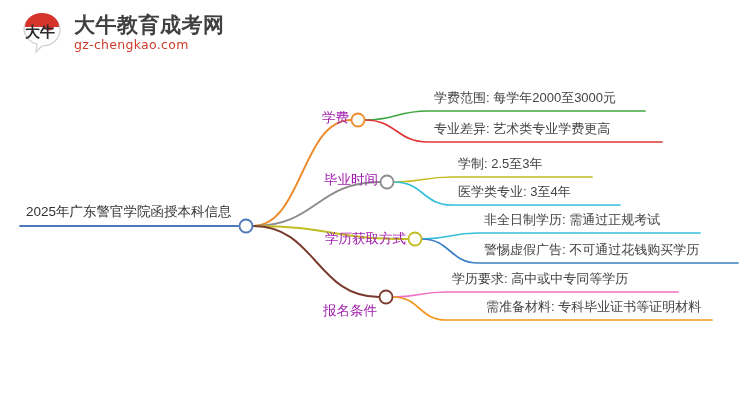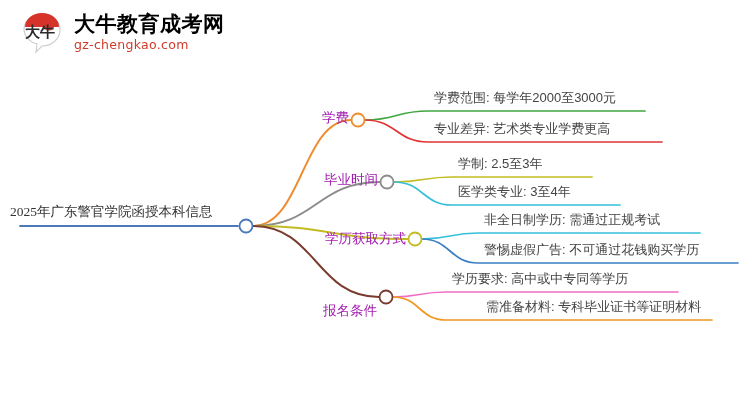--- a/index.html
+++ b/index.html
@@ -9,22 +9,22 @@
     font-family:"Liberation Sans","DejaVu Sans",sans-serif;
     overflow:hidden;
   }
   #page { position:relative; width:750px; height:288px; background:#fff;padding-left:35px; }
 
   
   .logo-block { position:absolute; left:18px; top:10px; display:flex; align-items:center; gap:8px; }
   .logo-mark { position:relative; width:48px; height:46px; flex:none; }
   .logo-text-wrap { display:flex; flex-direction:column; justify-content:center; line-height:1; }
   .logo-title {
-    font-size:21px; font-weight:bold; color:#000000;
-    letter-spacing:0.5px; white-space:nowrap;font-family:Liberation Serif, serif;
+    font-size:21px; font-weight:bold; color:#404040;
+    letter-spacing:0.5px; white-space:nowrap;
   }
   .logo-sub {
     font-size:12.5px; font-weight:normal; color:#cf3a2a;
     letter-spacing:0.3px; margin-top:4px; white-space:nowrap;
     font-family:"DejaVu Sans",sans-serif;
   }
 
   
   #map-svg { position:absolute; left:0; top:0; width:750px; height:410px; }
 
@@ -76,21 +76,21 @@
     <g id="nodes">
         <circle cx="246" cy="226" r="6.5" fill="#ffffff" stroke="#4a78b8" stroke-width="1.8"></circle>
         <circle cx="358" cy="120" r="6.5" fill="#ffffff" stroke="#ef8b2c" stroke-width="1.8"></circle>
         <circle cx="387" cy="182" r="6.5" fill="#ffffff" stroke="#8c8c8c" stroke-width="1.8"></circle>
         <circle cx="415" cy="239" r="6.5" fill="#ffffff" stroke="#c2bc22" stroke-width="1.8"></circle>
         <circle cx="386" cy="297" r="6.5" fill="#ffffff" stroke="#7a3b2e" stroke-width="1.8"></circle>
       </g>
   </svg>
 
   <div id="labels">
-      <div class="node-label root-label" style="top: 205px; left: 10px; font-family: Liberation Serif, serif;">2025年广东警官学院函授本科信息</div>
+      <div class="node-label root-label" style="top: 205px; left: 26px;">2025年广东警官学院函授本科信息</div>
       <div class="node-label branch-label" style="top: 111px; right: 401px;">学费</div>
       <div class="node-label leaf-label" style="top: 91px; left: 434px;">学费范围: 每学年2000至3000元</div>
       <div class="node-label leaf-label" style="top: 122px; left: 434px;">专业差异: 艺术类专业学费更高</div>
       <div class="node-label branch-label" style="top: 173px; right: 372px;">毕业时间</div>
       <div class="node-label leaf-label" style="top: 157px; left: 458px;">学制: 2.5至3年</div>
       <div class="node-label leaf-label" style="top: 185px; left: 458px;">医学类专业: 3至4年</div>
       <div class="node-label branch-label" style="top: 232px; right: 344px;">学历获取方式</div>
       <div class="node-label leaf-label" style="top: 213px; left: 484px;">非全日制学历: 需通过正规考试</div>
       <div class="node-label leaf-label" style="top: 243px; left: 484px;">警惕虚假广告: 不可通过花钱购买学历</div>
       <div class="node-label branch-label" style="top: 304px; right: 373px;">报名条件</div>

